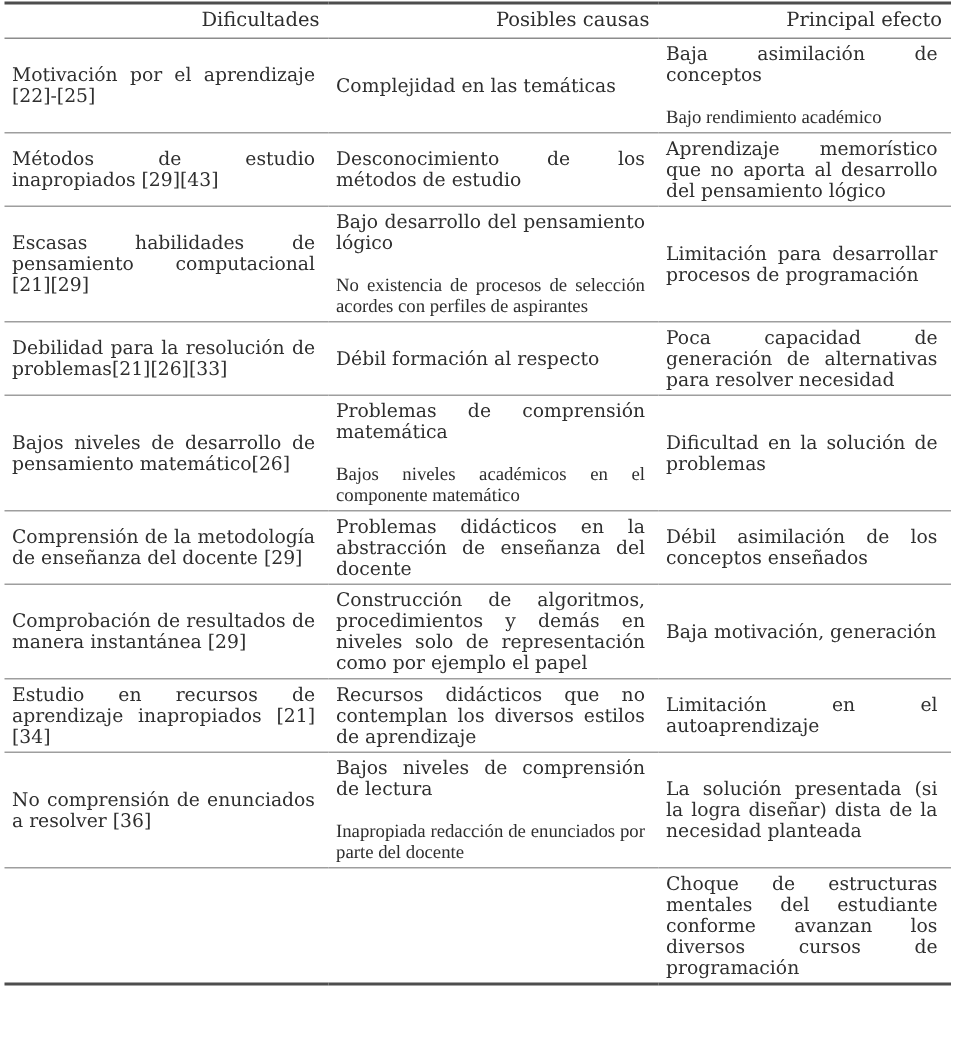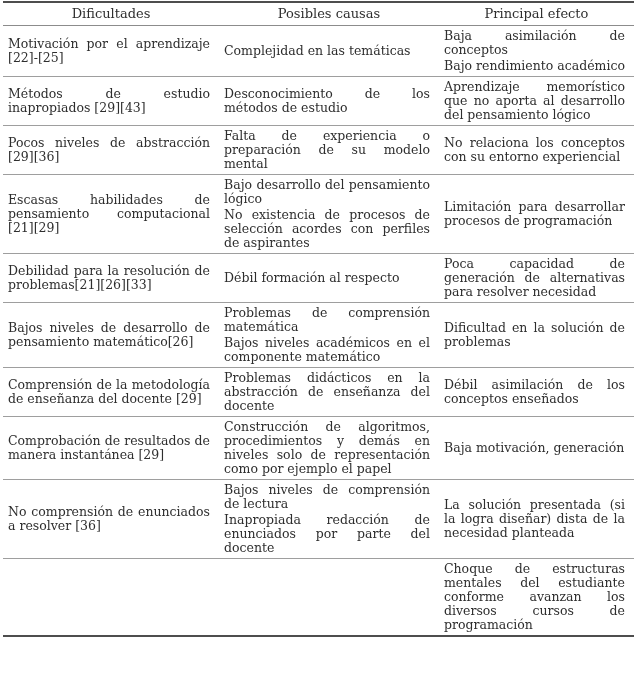--- a/index.html
+++ b/index.html
@@ -23,42 +23,43 @@
     border-top: 2px solid #4d4d4d;
     border-bottom: 2px solid #4d4d4d;
     table-layout: fixed;
   }
   col.c1 { width: 216px; }
   col.c2 { width: 220px; }
   col.c3 { width: 195px; }
   thead th {
     font-weight: normal;
     font-size: 13px;
-    text-align: center;
+    text-align: right;
     padding: 3px 6px 4px 6px;
     border-bottom: 1px solid #8c8c8c;
     line-height: 15px;
   }
   tbody td {
     vertical-align: middle;
     text-align: justify;
     font-size: 12.5px;
     line-height: 14px;
     padding: 3px 9px 3px 5px;
     border-bottom: 1px solid #9e9e9e;
     word-wrap: break-word;
   }
   tbody tr:last-child td {
     border-bottom: none;
   }
   td p {
     margin: 0;
   }
   td p + p {
-    margin-top: 2px;
+    margin-top: 14px;
+    font-family: Liberation Serif, serif;
   }
 </style>
 </head>
 <body>
 
 <div class="page">
   <table class="paper-table">
     <colgroup>
       <col class="c1">
       <col class="c2">
@@ -86,31 +87,20 @@
         </tr>
         <tr>
           <td>
             <p>Métodos de estudio inapropiados [29][43]</p>
           </td>
           <td>
             <p>Desconocimiento de los métodos de estudio</p>
           </td>
           <td>
             <p>Aprendizaje memorístico que no aporta al desarrollo del pensamiento lógico</p>
-          </td>
-        </tr>
-        <tr>
-          <td>
-            <p>Pocos niveles de abstracción [29][36]</p>
-          </td>
-          <td>
-            <p>Falta de experiencia o preparación de su modelo mental</p>
-          </td>
-          <td>
-            <p>No relaciona los conceptos con su entorno experiencial</p>
           </td>
         </tr>
         <tr>
           <td>
             <p>Escasas habilidades de pensamiento computacional [21][29]</p>
           </td>
           <td>
             <p>Bajo desarrollo del pensamiento lógico</p>
             <p>No existencia de procesos de selección acordes con perfiles de aspirantes</p>
           </td>
@@ -158,20 +148,31 @@
           </td>
           <td>
             <p>Construcción de algoritmos, procedimientos y demás en niveles solo de representación como por ejemplo el papel</p>
           </td>
           <td>
             <p>Baja motivación, generación</p>
           </td>
         </tr>
         <tr>
           <td>
+            <p>Estudio en recursos de aprendizaje inapropiados [21][34]</p>
+          </td>
+          <td>
+            <p>Recursos didácticos que no contemplan los diversos estilos de aprendizaje</p>
+          </td>
+          <td>
+            <p>Limitación en el autoaprendizaje</p>
+          </td>
+        </tr>
+        <tr>
+          <td>
             <p>No comprensión de enunciados a resolver [36]</p>
           </td>
           <td>
             <p>Bajos niveles de comprensión de lectura</p>
             <p>Inapropiada redacción de enunciados por parte del docente</p>
           </td>
           <td>
             <p>La solución presentada (si la logra diseñar) dista de la necesidad planteada</p>
           </td>
         </tr>

